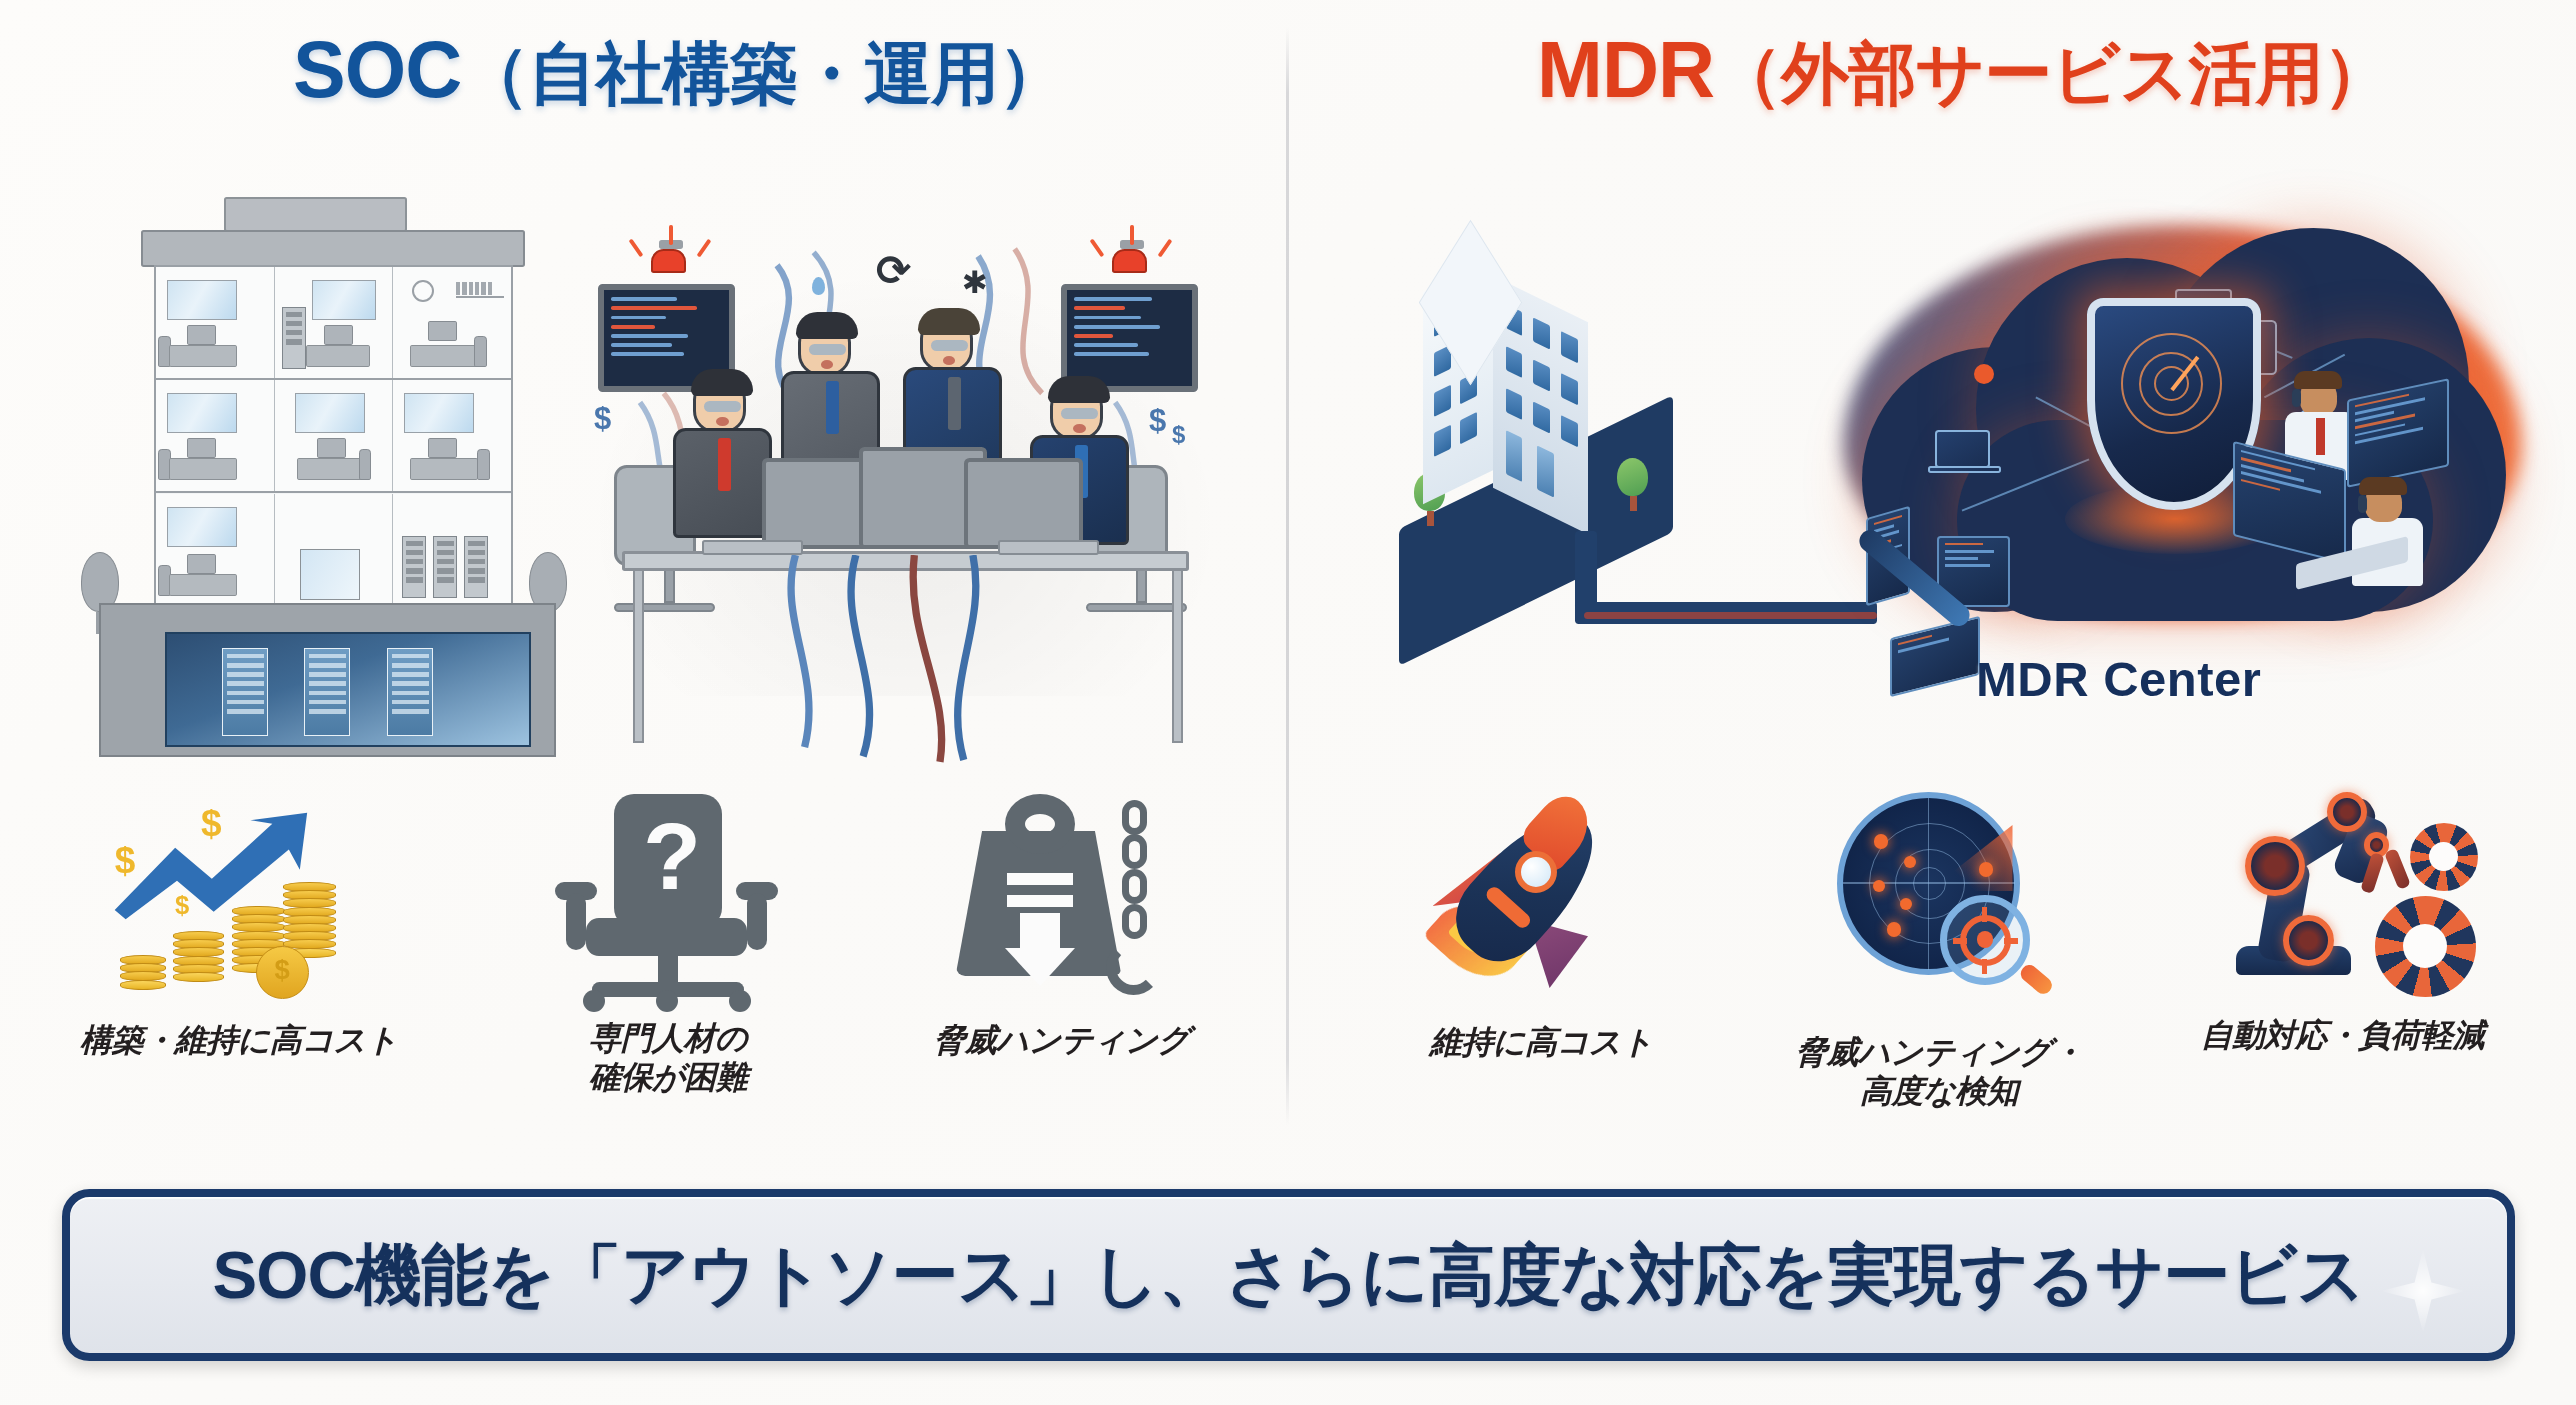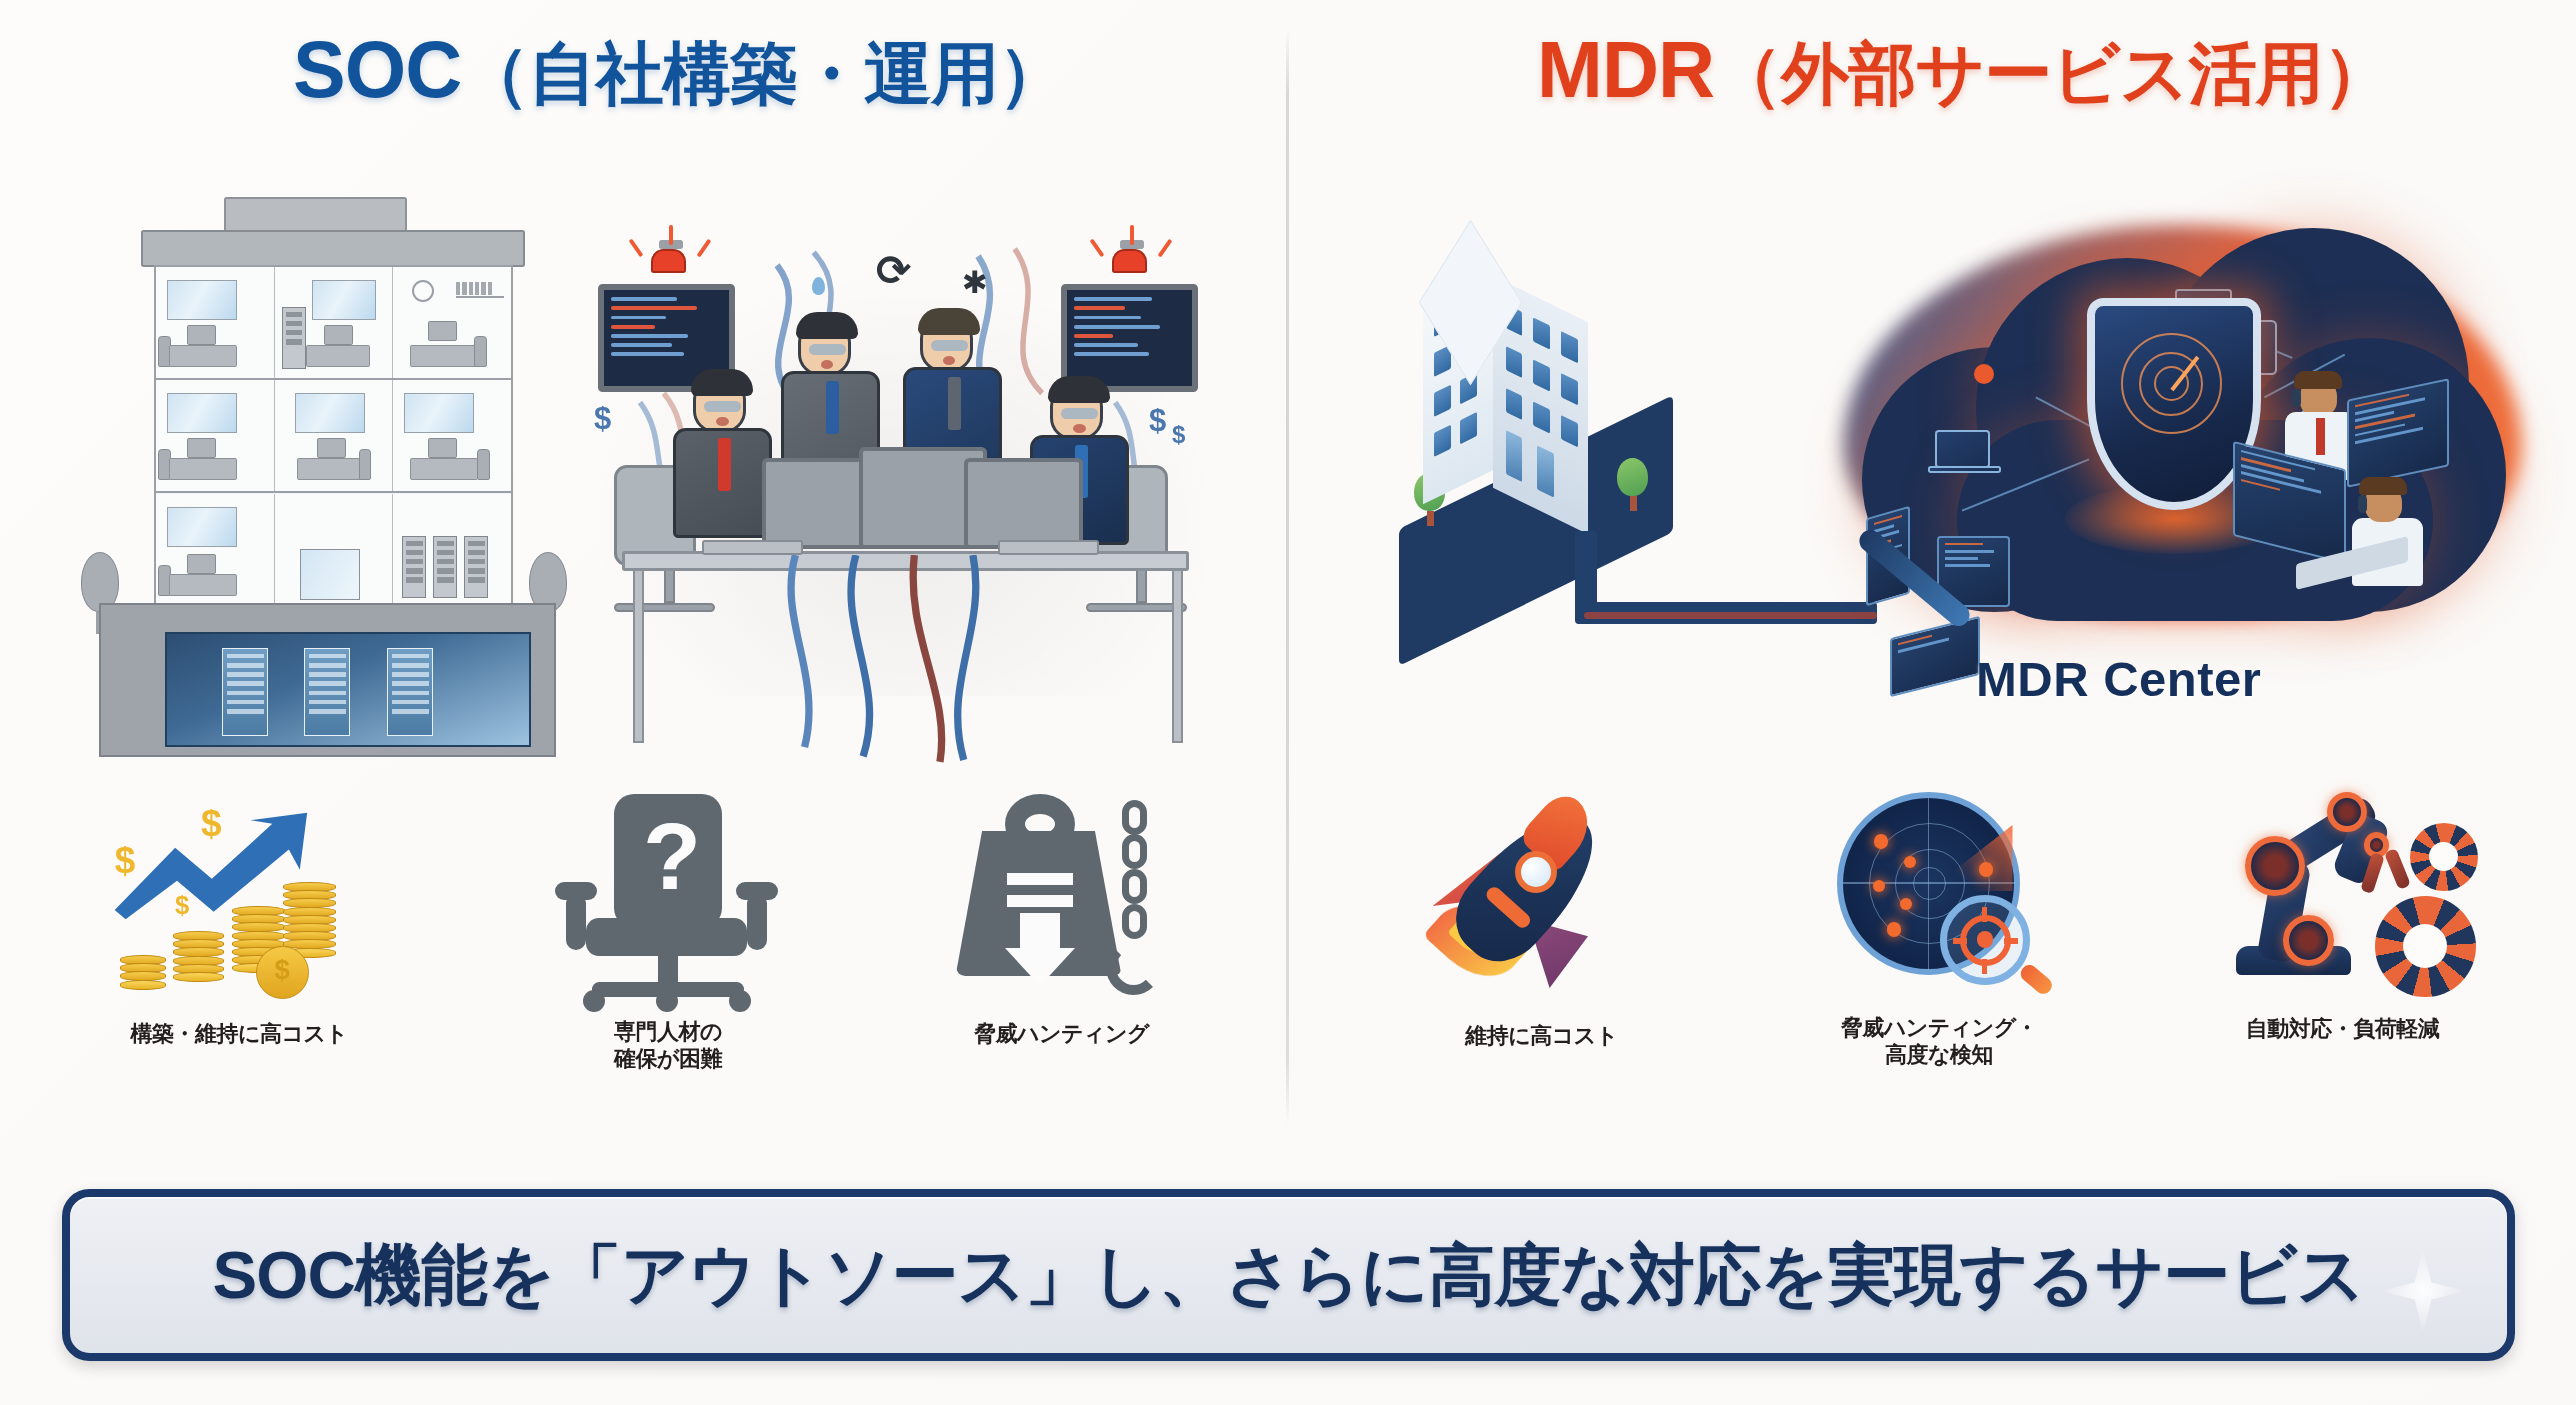--- a/index.html
+++ b/index.html
@@ -118,21 +118,21 @@
   .analyst .ab { width:71px; height:68px; background:#eef3f8; border-radius:11px 11px 3.7px 3.7px; }
   .scr { position:absolute; background:linear-gradient(155deg,#26436f,#16294a); border:2.7px solid #5f8dbd; border-radius:3.7px; }
   .scr i { display:block; height:2.7px; margin:4.6px 5.5px; background:#6ea6dd; opacity:.85; }
   .scr i.o { background:#e8703c; }
   .mag-handle { position:absolute; left:25.6px; top:357px; width:137px; height:22px; background:linear-gradient(90deg,#1e3a63,#3f79b5); transform:rotate(40deg); border-radius:11px; }
   #mdr-center-label { position:absolute; left:1976px; top:651px; font-size:49px; font-weight:bold; color:#16305c; letter-spacing:0.5px; text-shadow:0 1.8px 3.7px rgba(255,255,255,.8); }
 
   
   .icon-cell { position:absolute; text-align:center; }
   .icon-art { position:relative; margin:0 auto; }
-  .icon-label { font-size:22px; font-weight:bold; color:#231f20; line-height:1.22; letter-spacing:-0.5px; white-space:pre-line; }
+  .icon-label { font-size:32px; font-weight:bold; color:#231f20; line-height:1.22; letter-spacing:-0.5px; white-space:pre-line;font-style:italic; }
 
   
   .coin { position:absolute; border-radius:50%/28%; background:linear-gradient(180deg,#f6c944,#e0a520); border:1.8px solid #c58e16; }
   .coinstack { position:absolute; }
   .coinstack i { display:block; height:10px; margin-bottom:-1.8px; border-radius:50%/42%; background:linear-gradient(180deg,#f7cc4d,#e2a91f); border:1.8px solid #c08b15; }
   .dollar { position:absolute; font-size:37px; font-weight:bold; color:#efb82c; }
   .uparrow { position:absolute; left:9.1px; top:16.5px; width:220px; height:110px; }
 
   
   .ch-back { position:absolute; left:66px; top:0; width:108px; height:134px; background:#5f686f; border-radius:20px; }
@@ -726,21 +726,21 @@
       <div class="rd-blip" style="left:154px;top:79px"></div>
       <div class="rd-mag"></div>
       <div class="rd-target"></div>
       <div class="rd-tick" style="left:157px;top:124px;width:5.5px;height:14.6px"></div>
       <div class="rd-tick" style="left:157px;top:176px;width:5.5px;height:14.6px"></div>
       <div class="rd-tick" style="left:128px;top:155px;width:14.6px;height:5.5px"></div>
       <div class="rd-tick" style="left:179px;top:155px;width:14.6px;height:5.5px"></div>
       <div style="position:absolute;left:152px;top:148px;width:16.5px;height:16.5px;border-radius:50%;background:#ef6337"></div>
       <div class="rd-hand"></div>
     </div>
-    <div class="icon-label" style="margin-top:1px">脅威ハンティング・
+    <div class="icon-label" style="margin-top:19px">脅威ハンティング・
 高度な検知</div>
   </div>
 
   <div class="icon-cell" style="left:2141px;top:783px;width:403px">
     <div class="icon-art" style="width:262px;height:231px">
       <div class="ra-base"></div>
       <div class="ra-seg" style="left:53px;top:77px;width:38px;height:101px;transform:rotate(10deg)"></div>
       <div class="ra-seg" style="left:60px;top:37px;width:108px;height:31px;transform:rotate(-32deg)"></div>
       <div class="ra-seg" style="left:130px;top:33px;width:38px;height:66px;transform:rotate(22deg)"></div>
       <div class="ra-joint" style="left:33px;top:53px;width:60px;height:60px"></div>

